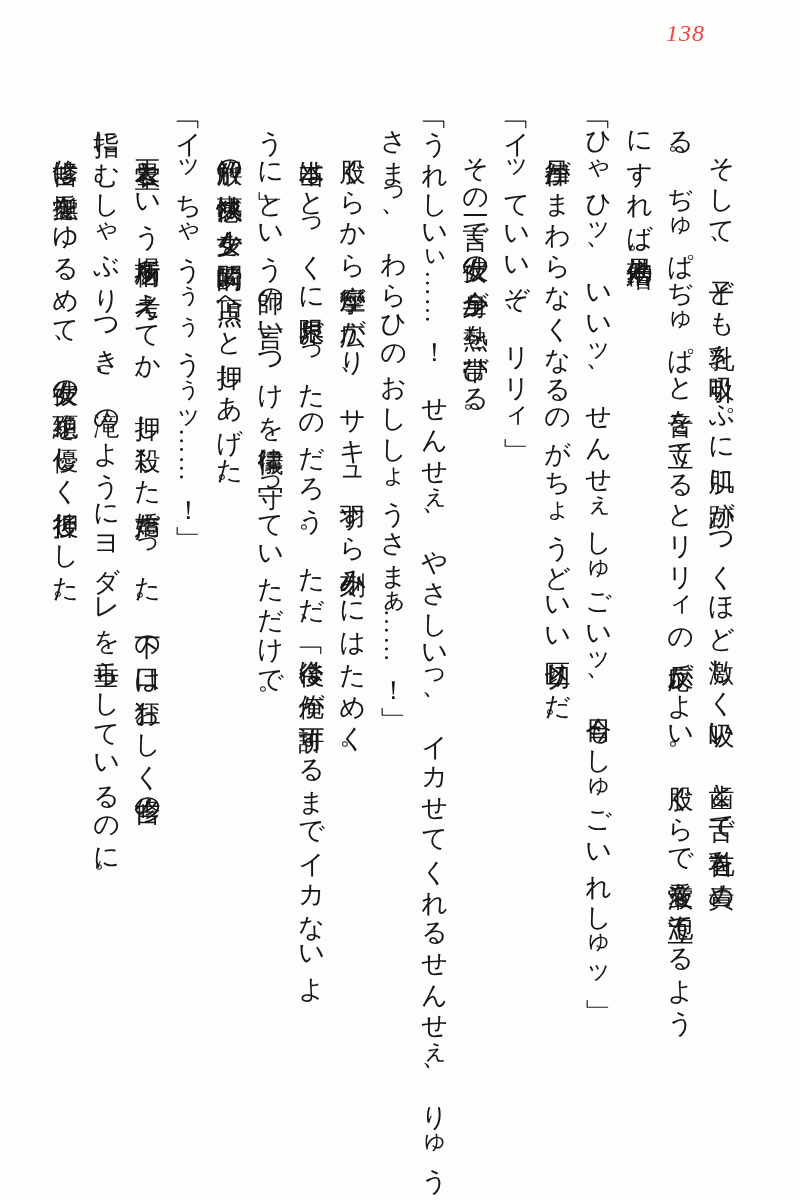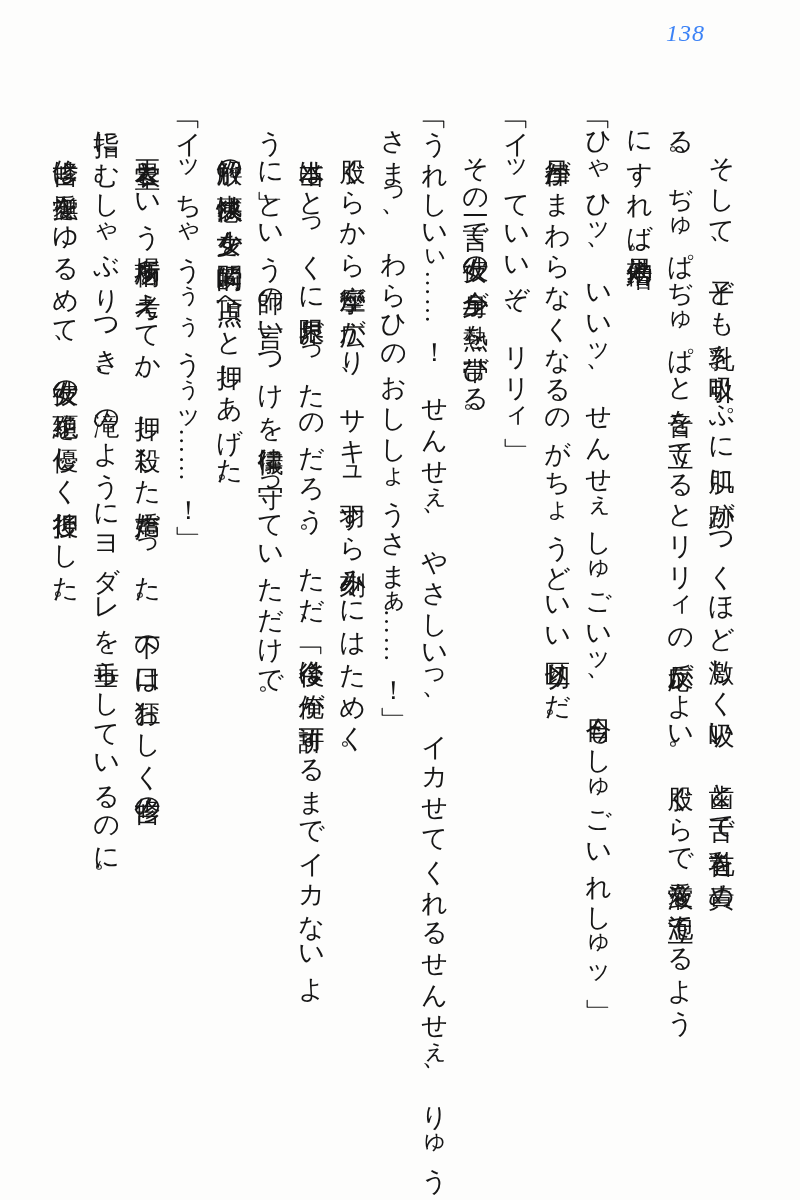--- a/index.html
+++ b/index.html
@@ -17,21 +17,21 @@
     background: #fdfdfc;
     overflow: hidden;
   }
   .page-number {
     position: absolute;
     top: 20px;
     left: 666px;
     font-size: 24px;
     font-style: italic;
     letter-spacing: 1px;
-    color: #3b82f6;
+    color: #ef4444;
   }
   .text-area {
     position: absolute;
     top: 112px;
     right: 58px;
     height: 1062px;
     writing-mode: vertical-rl;
     text-orientation: mixed;
     color: #161616;
     font-size: 26px;

